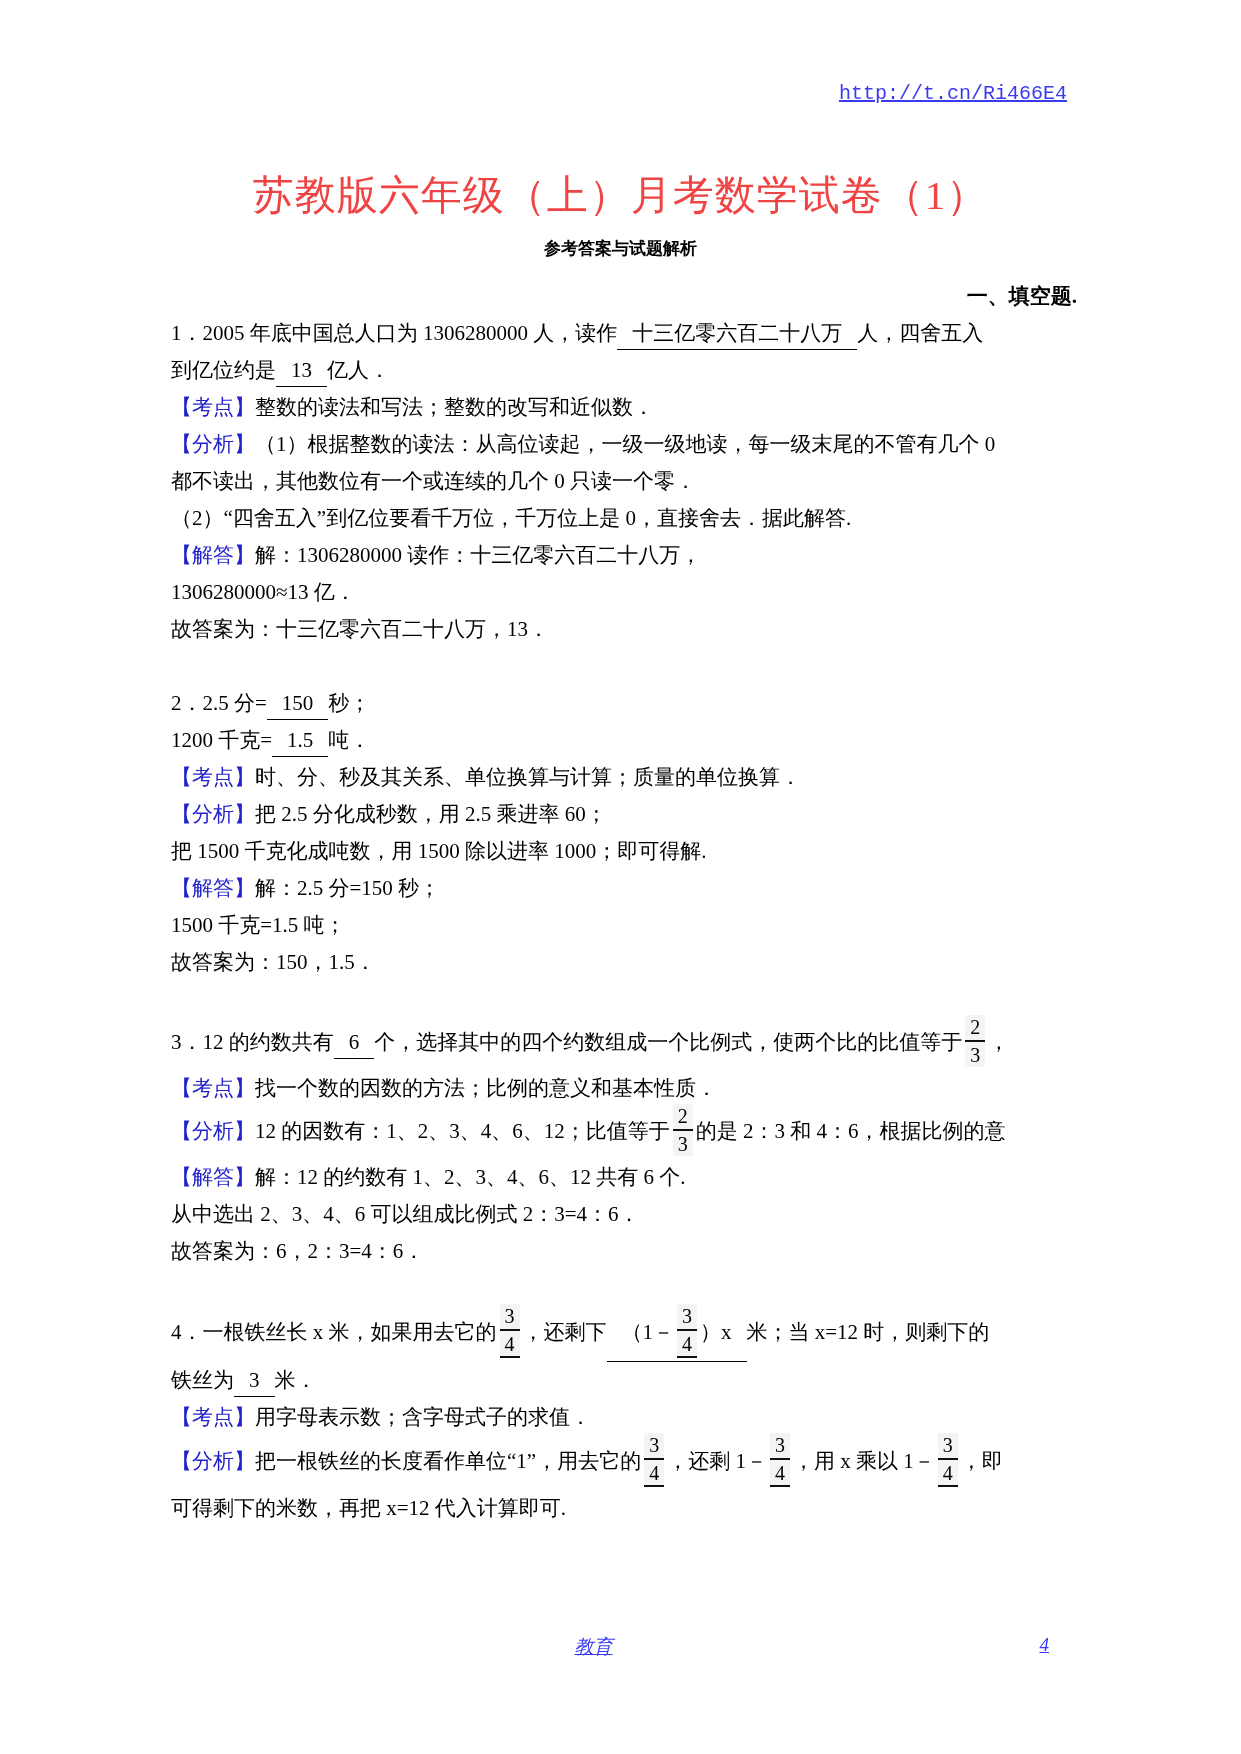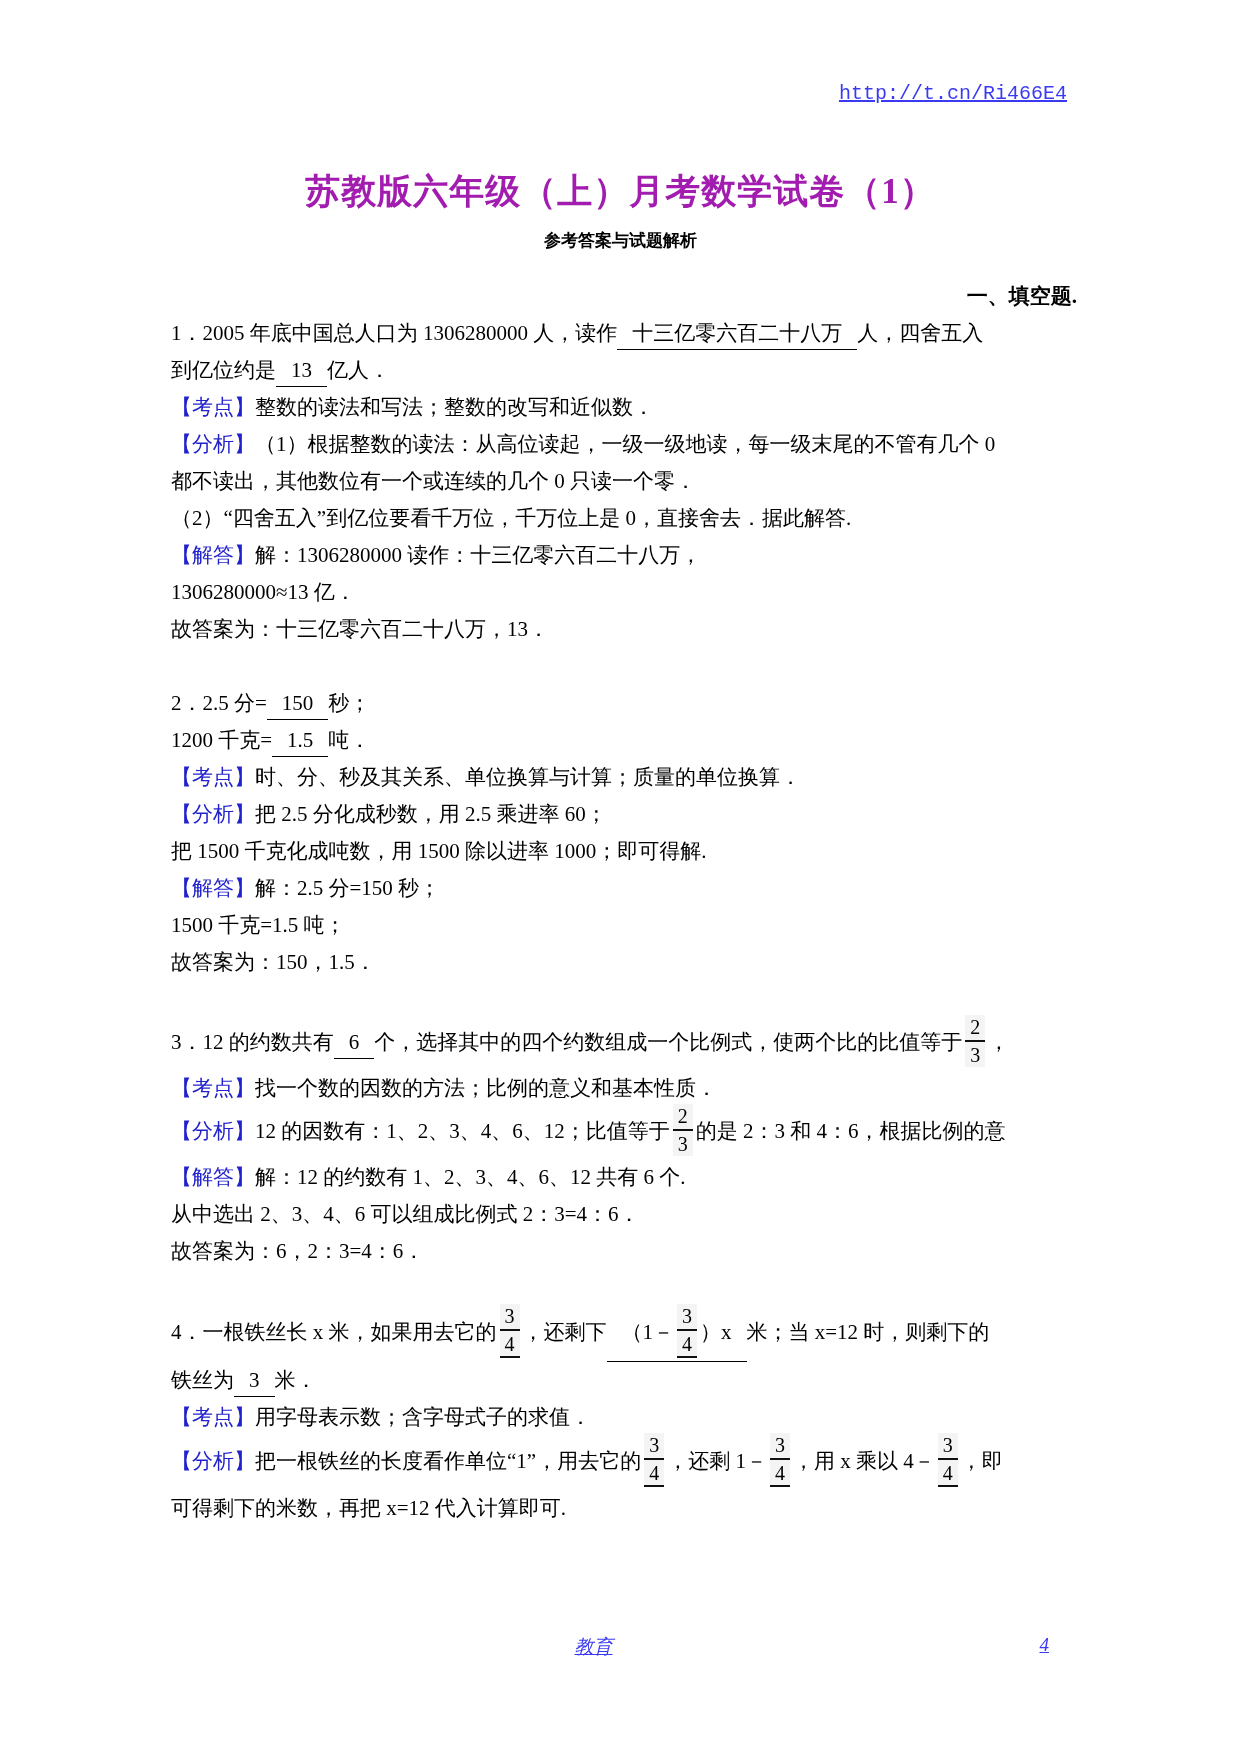--- a/index.html
+++ b/index.html
@@ -8,21 +8,21 @@
     font-family:"Liberation Serif","DejaVu Serif",serif;color:#000;
     overflow:hidden;
   }
   .header-link{
     position:absolute;top:82px;right:174px;
     font-family:"Liberation Mono","DejaVu Sans Mono",monospace;
     font-size:20px;color:#3a3af2;text-decoration:underline;
   }
   .title-block{position:absolute;top:168px;left:0;width:100%;text-align:center;}
   .doc-title{
-    font-size:35px;font-weight:bold;letter-spacing:1px;margin:0;color:#a21caf;
+    font-size:41px;font-weight:normal;letter-spacing:1px;margin:0;color:#ef4444;
   }
   .doc-subtitle{
     font-size:17px;font-weight:bold;margin:14px 0 11px 0;color:#000;
   }
   .content{
     position:absolute;left:171px;top:278px;width:906px;
     font-size:21px;
   }
   .line{min-height:37px;line-height:37px;white-space:nowrap;}
   .line.heading{font-weight:bold;text-align:right;}
@@ -86,21 +86,21 @@
     <div class="line"><span>3．12 的约数共有</span><span class="blank">6</span><span>个，选择其中的四个约数组成一个比例式，使两个比的比值等于</span><span class="frac"><span class="num">2</span><span class="den">3</span></span><span>，</span></div>
     <div class="line"><span class="blabel">【考点】</span><span>找一个数的因数的方法；比例的意义和基本性质．</span></div>
     <div class="line"><span class="blabel">【分析】</span><span>12 的因数有：1、2、3、4、6、12；比值等于</span><span class="frac"><span class="num">2</span><span class="den">3</span></span><span>的是 2：3 和 4：6，根据比例的意</span></div>
     <div class="line"><span class="blabel">【解答】</span><span>解：12 的约数有 1、2、3、4、6、12 共有 6 个.</span></div>
     <div class="line"><span>从中选出 2、3、4、6 可以组成比例式 2：3=4：6．</span></div>
     <div class="line"><span>故答案为：6，2：3=4：6．</span></div>
     <div class="line spacer"></div>
     <div class="line"><span>4．一根铁丝长 x 米，如果用去它的</span><span class="frac u"><span class="num">3</span><span class="den">4</span></span><span>，还剩下</span><span class="blank"><span>（1－</span><span class="frac u"><span class="num">3</span><span class="den">4</span></span><span>）x</span></span><span>米；当 x=12 时，则剩下的</span></div>
     <div class="line"><span>铁丝为</span><span class="blank">3</span><span>米．</span></div>
     <div class="line"><span class="blabel">【考点】</span><span>用字母表示数；含字母式子的求值．</span></div>
-    <div class="line"><span class="blabel">【分析】</span><span>把一根铁丝的长度看作单位“1”，用去它的</span><span class="frac u"><span class="num">3</span><span class="den">4</span></span><span>，还剩 1－</span><span class="frac u"><span class="num">3</span><span class="den">4</span></span><span>，用 x 乘以 4－</span><span class="frac u"><span class="num">3</span><span class="den">4</span></span><span>，即</span></div>
+    <div class="line"><span class="blabel">【分析】</span><span>把一根铁丝的长度看作单位“1”，用去它的</span><span class="frac u"><span class="num">3</span><span class="den">4</span></span><span>，还剩 1－</span><span class="frac u"><span class="num">3</span><span class="den">4</span></span><span>，用 x 乘以 1－</span><span class="frac u"><span class="num">3</span><span class="den">4</span></span><span>，即</span></div>
     <div class="line"><span>可得剩下的米数，再把 x=12 代入计算即可.</span></div>
   </div>
 
 <div class="footer">
   <div class="footer-link">
     <a>教育</a>
   </div>
   <a class="page-number">4</a>
 </div>
 

